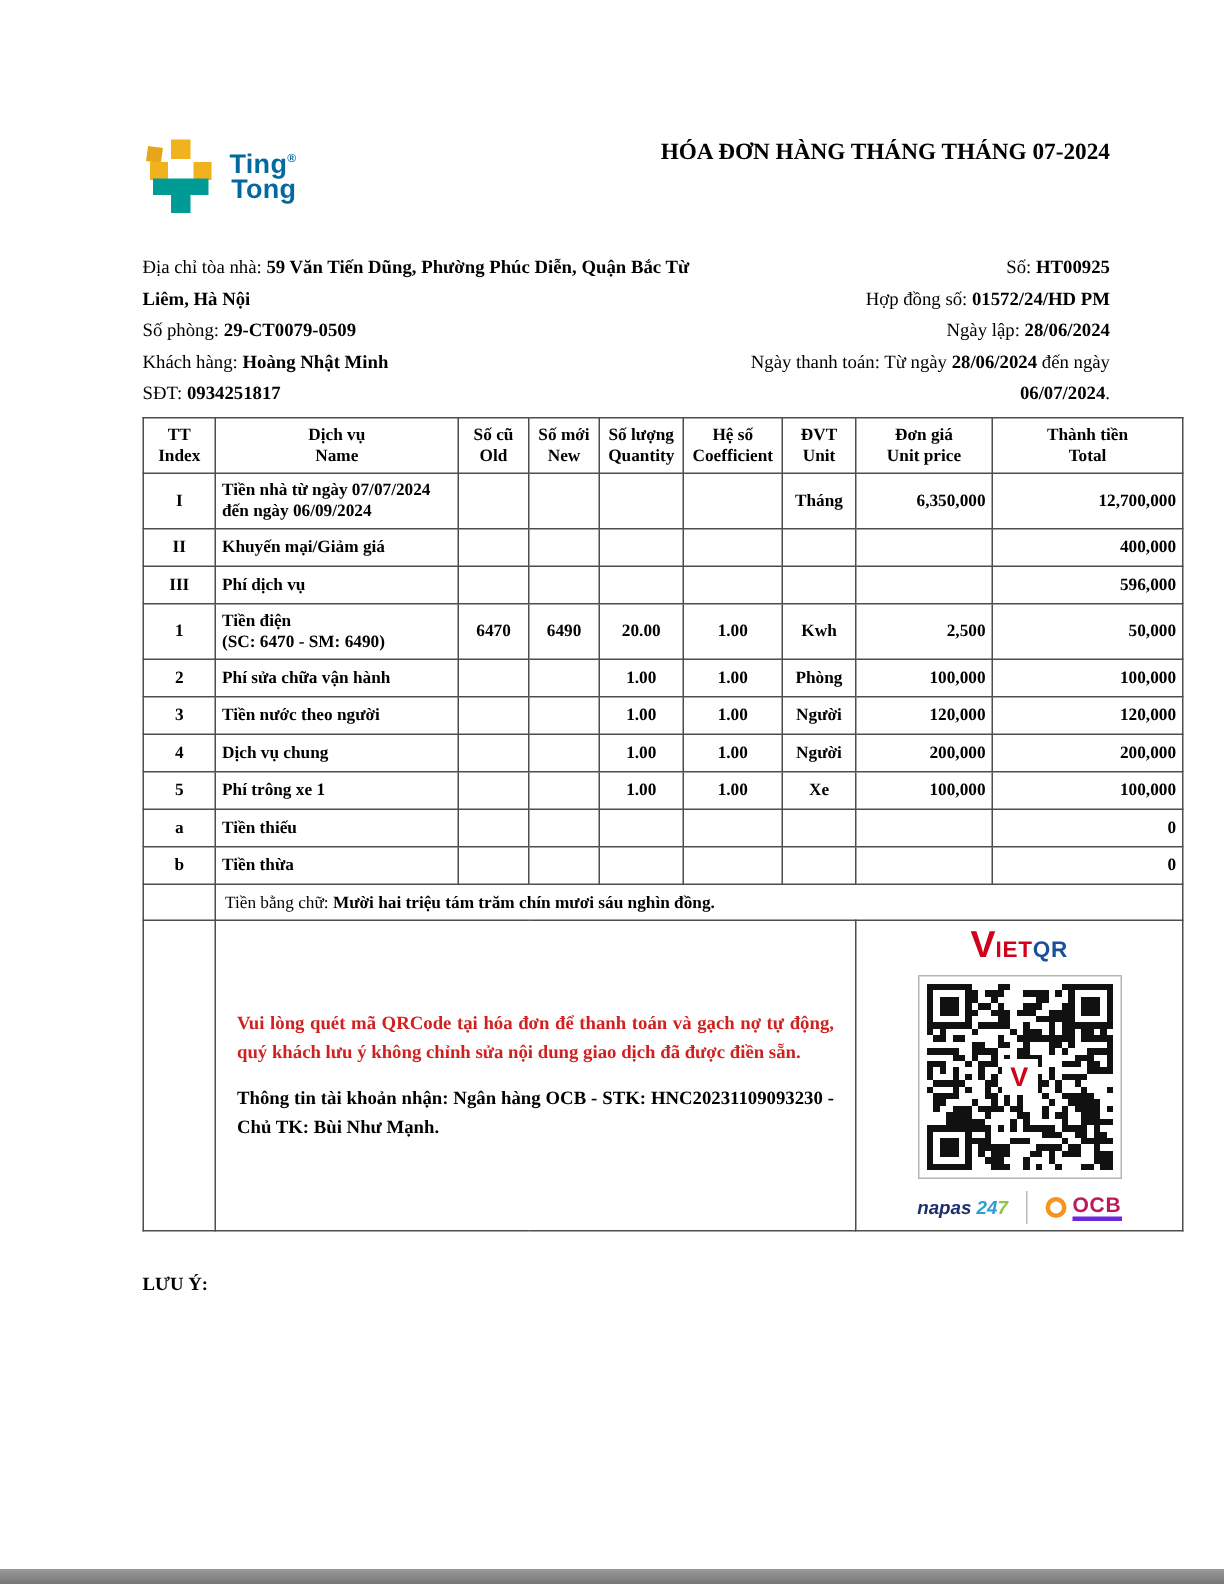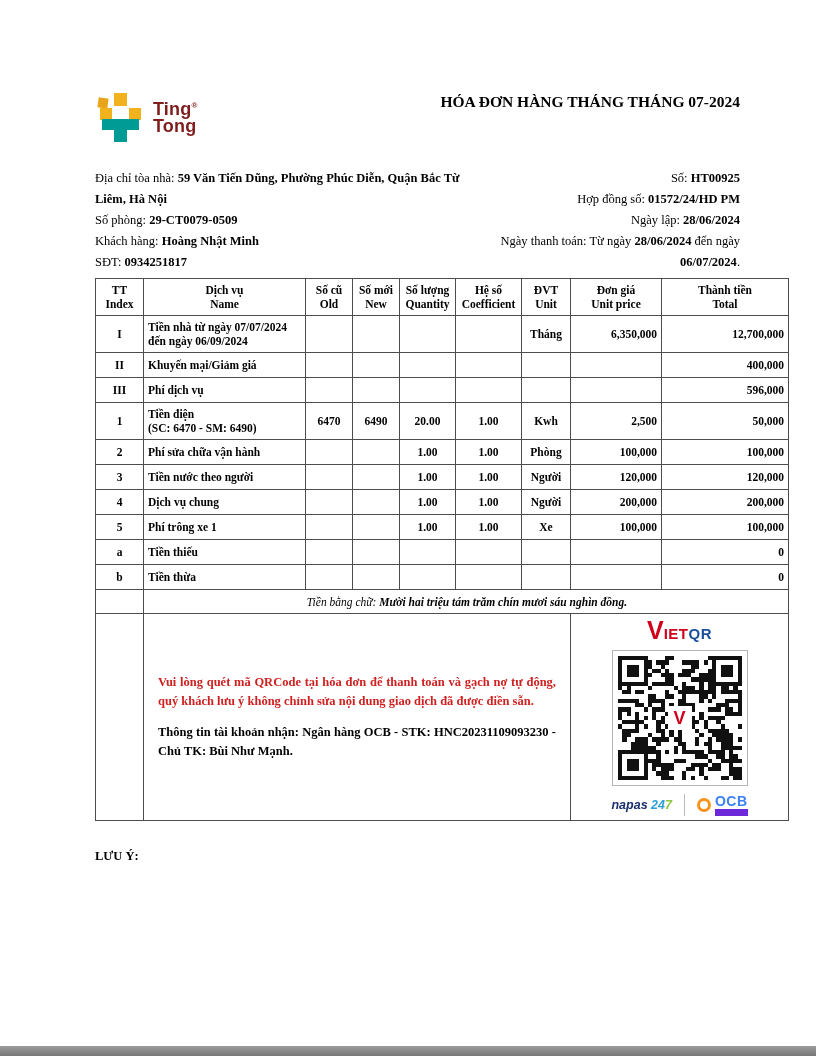--- a/index.html
+++ b/index.html
@@ -14,42 +14,42 @@
   .logo-wrap{display:flex;align-items:flex-start;gap:8px;}
   .logo-icon{position:relative;width:50px;height:50px;flex:0 0 auto;}
   .logo-icon i{position:absolute;display:block;}
   .li-y-top{left:19px;top:1px;width:13px;height:13px;background:#f2b21d;}
   .li-y-small{left:3px;top:6px;width:10px;height:10px;background:#e9a51a;transform:rotate(8deg);}
   .li-y-left{left:5px;top:16px;width:12px;height:12px;background:#f2b21d;}
   .li-y-right{left:34px;top:16px;width:12px;height:12px;background:#f2b21d;}
   .li-t-bar{left:7px;top:27px;width:37px;height:11px;background:#009b94;}
   .li-t-stem{left:19px;top:38px;width:13px;height:12px;background:#009b94;}
   .logo-text{font-family:"Liberation Sans","DejaVu Sans",sans-serif;font-weight:bold;
-    color:#7f1d1d;font-size:18px;line-height:17px;letter-spacing:.2px;padding-top:5px;}
+    color:#0369a1;font-size:18px;line-height:17px;letter-spacing:.2px;padding-top:5px;text-align:right;}
   .logo-text sup{font-size:8px;}
   .doc-title{width:310px;margin-right:48px;text-align:right;font-weight:bold;font-size:15.5px;line-height:19px;}
 
   
   .info{display:flex;margin-top:26px;font-size:12.5px;line-height:21px;}
   .info-left{width:385px;}
   .info-right{flex:1;text-align:right;padding-right:48px;}
   .info b{font-weight:bold;}
 
   
   table.inv{border-collapse:collapse;table-layout:fixed;width:693px;margin-top:5px;
     font-size:11.5px;line-height:14px;}
   table.inv th,table.inv td{border:1px solid #4d4d4d;padding:2px 4px;overflow:hidden;}
   table.inv th{font-weight:bold;text-align:center;height:32px;}
   table.inv td{font-weight:bold;height:20px;vertical-align:middle;}
   td.col-tt{text-align:center;}
   td.col-name{text-align:left;padding-left:6px;}
   td.col-c{text-align:center;}
   td.col-num{text-align:right;padding-right:8px;}
   tr.two-line td{height:32px;}
-  tr.words-row td{font-weight:normal;font-style:italic;height:19px;padding-left:6px;text-align:center;}
+  tr.words-row td{font-weight:normal;height:19px;padding-left:6px;}
   tr.words-row td b{font-weight:bold;}
 
   
   tr.qr-row td{height:198px;vertical-align:middle;}
   td.pay-text{font-weight:normal;font-size:12.5px;line-height:19px;padding:0 14px !important;}
   .pay-red{color:#d02020;text-align:justify;margin:0 0 12px 0;}
   .pay-acc{margin:0;text-align:justify;}
   .pay-acc b{font-weight:bold;}
   td.qr-cell{padding:4px 0 !important;text-align:center;font-weight:normal;}
   .vietqr-logo{font-family:"Liberation Sans","DejaVu Sans",sans-serif;font-weight:bold;
@@ -65,21 +65,21 @@
     font-weight:bold;font-size:18px;line-height:24px;text-align:center;}
   .qr-logos{display:flex;align-items:center;justify-content:center;gap:12px;margin-top:8px;
     font-family:"Liberation Sans","DejaVu Sans",sans-serif;}
   .napas{font-style:italic;font-weight:bold;font-size:12.5px;white-space:nowrap;}
   .napas .n1{color:#1b2f6e;}
   .napas .n2{color:#2a9fd8;}
   .napas .n3{color:#8dc63f;}
   .logo-divider{width:1px;height:22px;background:#bbb;}
   .ocb{display:flex;align-items:center;gap:4px;}
   .ocb-ring{width:8px;height:8px;border:3.5px solid #f7941d;border-radius:50%;}
-  .ocb-txt{color:#3b82f6;font-weight:bold;font-size:14px;letter-spacing:.5px;border-bottom:7px solid #6d28d9;line-height:15px;}
+  .ocb-txt{color:#be185d;font-weight:bold;font-size:14px;letter-spacing:.5px;border-bottom:3px solid #6d28d9;line-height:15px;}
 
   
   .notes{margin-top:28px;font-size:12.5px;font-weight:bold;}
   .notes .note-line{margin-top:15px;}
 
   .page-edge{position:absolute;left:0;bottom:0;width:100%;height:10px;
     background:linear-gradient(#9b9b9b,#777);}
 </style>
 </head>
 <body>

